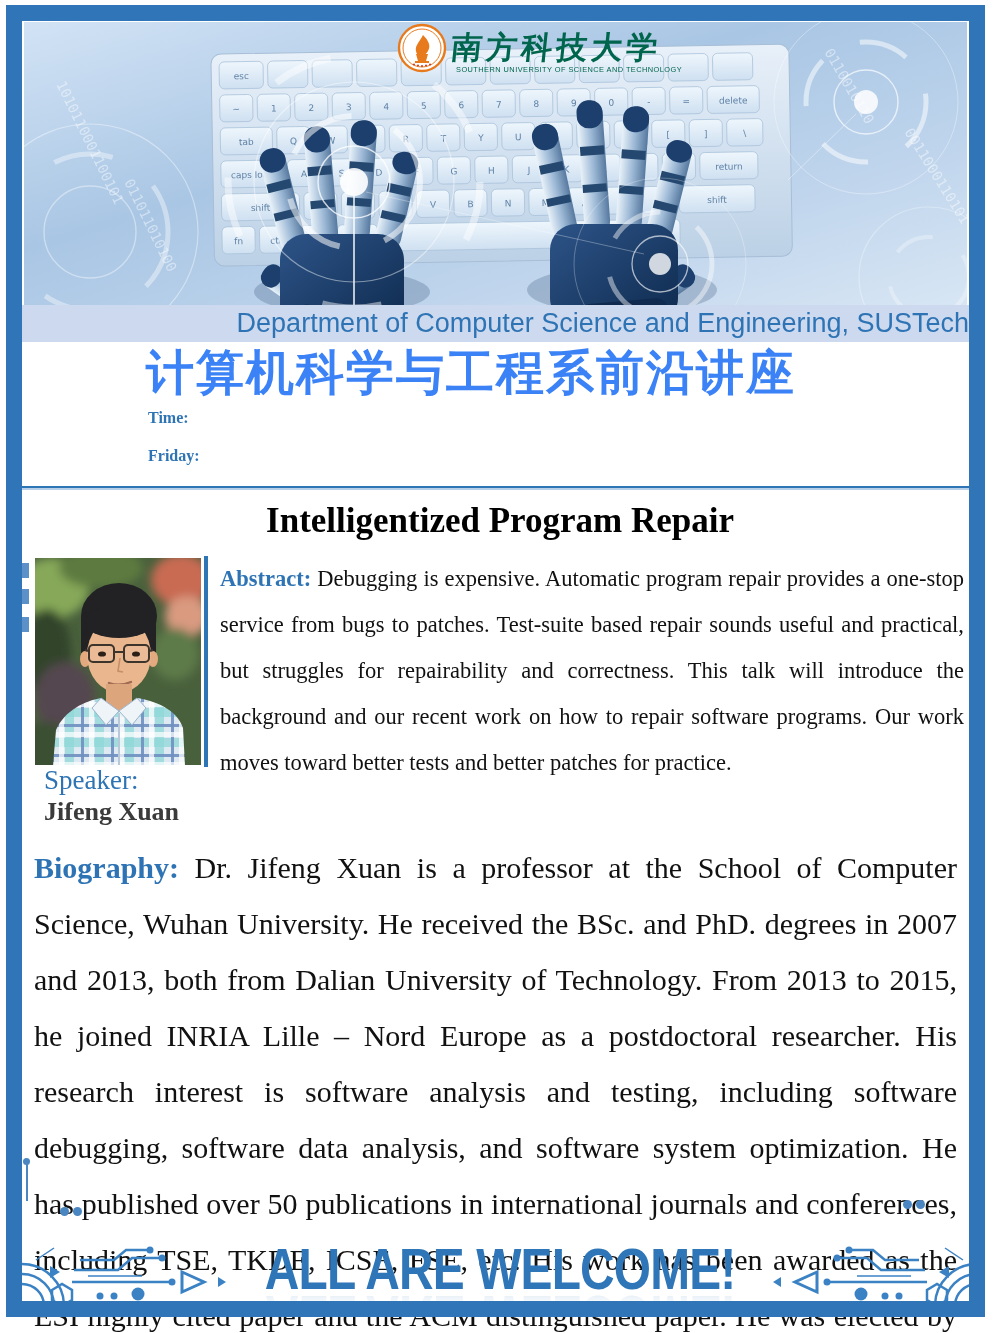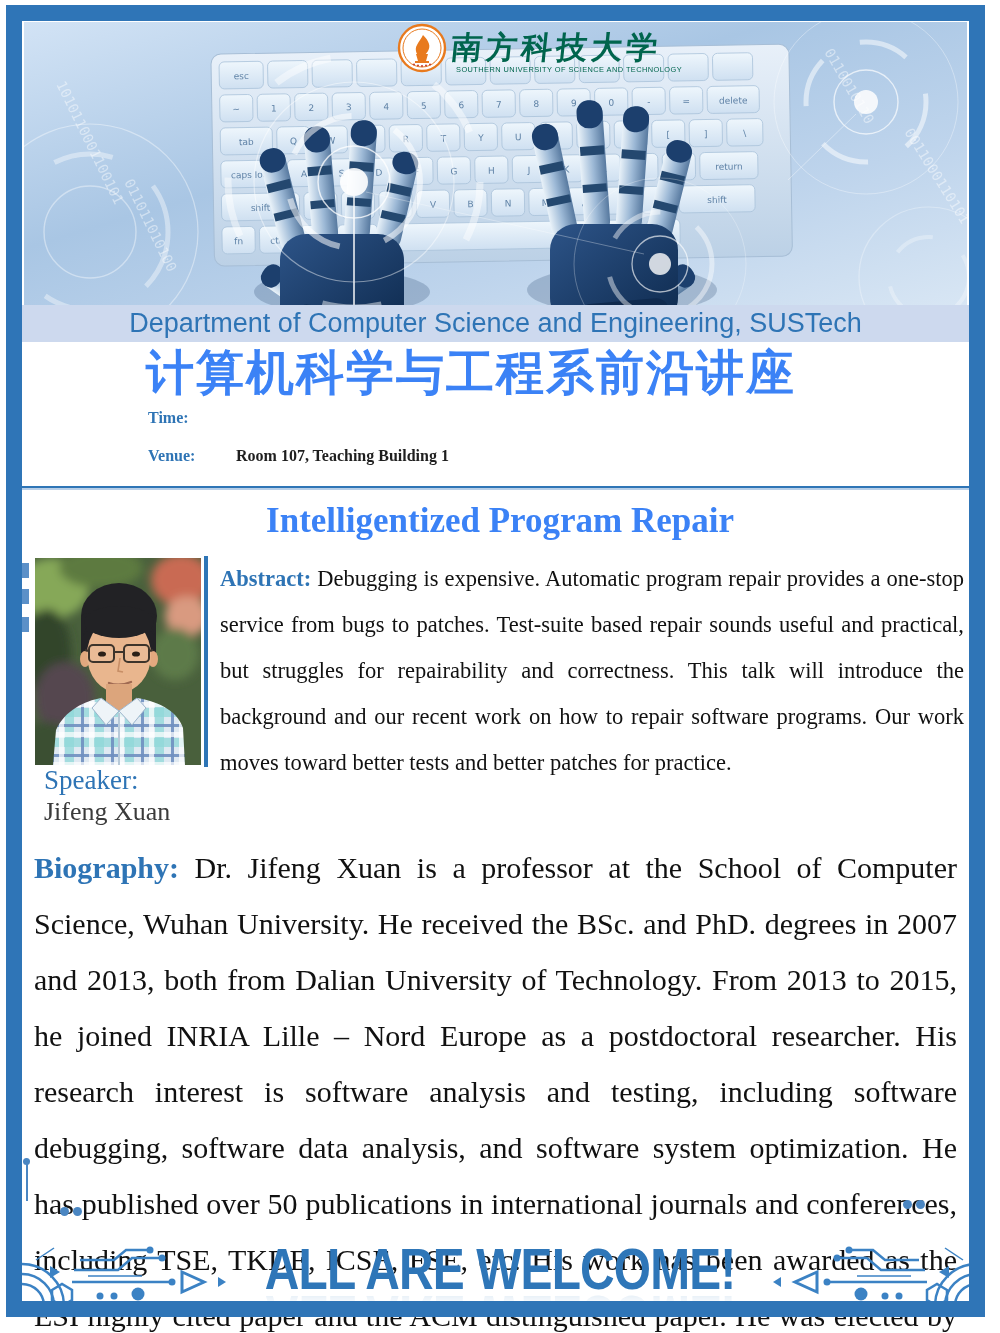--- a/index.html
+++ b/index.html
@@ -5,37 +5,37 @@
   *{margin:0;padding:0;box-sizing:border-box}
   html,body{background:#fff}
   body{width:1000px;height:1333px;position:relative;overflow:hidden;
        font-family:"Liberation Serif",serif;color:#141414}
   .frame{position:absolute;left:6px;top:5px;width:979px;height:1312px;
          border:16px solid #2f75b7;z-index:6;pointer-events:none}
   .notch{position:absolute;width:7px;height:15px;background:#5b90c8;left:22px;z-index:7}
   .hero{position:absolute;left:24px;top:22px;width:943px;height:283px;z-index:1}
   .banner{position:absolute;left:22px;top:305px;width:947px;height:37px;background:#cdd9ee;
           color:#2e74b5;font-family:"Liberation Sans",sans-serif;font-size:27px;
-          text-align:center;line-height:36px;z-index:1}
+          text-align:right;line-height:36px;z-index:1}
   .cn-title{position:absolute;left:146px;top:341px;font-family:"Liberation Sans",sans-serif;
             font-weight:900;font-size:48px;color:#3b82f6;letter-spacing:2px;z-index:1}
   .info-row{position:absolute;left:148px;display:flex;font-weight:bold;font-size:16px;color:#1f1f1f}
   .info-row .label{color:#2e74b5;min-width:88px}
   .row-time{top:409px}.row-venue{top:447px}
   .divider{position:absolute;left:22px;top:486px;width:947px;height:4px;background:#2e75b6;
            border-bottom:2px solid #b8cfe8}
   .talk-title{position:absolute;left:0;width:100%;top:501px;text-align:center;
-              font-size:35px;font-weight:bold;color:#3b82f6}
+              font-size:35px;font-weight:bold;color:#000000}
   .photo{position:absolute;left:35px;top:558px;width:166px;height:207px}
   .vsep{position:absolute;left:204px;top:556px;width:4px;height:211px;background:#2e75b6}
   .abstract{position:absolute;left:220px;top:556px;width:744px;font-size:22.5px;
             line-height:46px;text-align:justify;color:#111}
   .lead{color:#2e74b5;font-weight:bold}
   .speaker-label{position:absolute;left:44px;top:765px;font-size:27px;font-weight:normal;color:#2e74b5}
-  .speaker-name{position:absolute;left:44px;top:797px;font-size:26px;font-weight:normal;color:#3b3b3b}
+  .speaker-name{position:absolute;left:44px;top:797px;font-size:26px;font-weight:bold;color:#3b3b3b}
   .bio{position:absolute;left:34px;top:840px;width:923px;font-size:30px;
        line-height:56px;text-align:justify;color:#111}
   .welcome-text{position:absolute;left:0;width:100%;top:1236px;text-align:center;
        color:#2e76b8;font-family:"Liberation Sans",sans-serif;font-weight:bold;
        font-size:57px;letter-spacing:-1px;z-index:2;white-space:nowrap}
   .welcome-text .inner{display:inline-block;transform:scaleX(.84)}
   .welcome-reflect{position:absolute;left:0;width:100%;top:1283px;text-align:center;
        color:#2e76b8;font-family:"Liberation Sans",sans-serif;font-weight:bold;
        font-size:57px;letter-spacing:-1px;z-index:2;opacity:.32;height:26px;overflow:hidden;
        -webkit-mask-image:linear-gradient(to bottom,rgba(0,0,0,.8),transparent 85%);
@@ -357,22 +357,21 @@
   <div class="banner">
     <span>Department of Computer Science and Engineering, SUSTech</span>
   </div>
 
   <h1 class="cn-title">计算机科学与工程系前沿讲座</h1>
 
   <div class="info-row row-time">
     <span class="label">Time:</span>
   </div>
   <div class="info-row row-venue">
-    <span class="label">Venue:</span>
-    <span class="value">Room 107, Teaching Building 1</span>
+    <span class="label">Friday:</span>
   </div>
 
   <div class="divider"></div>
 
   <h2 class="talk-title">Intelligentized Program Repair</h2>
 
   <svg class="photo" viewBox="0 0 166 207">
     <defs>
       <filter id="blur6" x="-30%" y="-30%" width="160%" height="160%">
           <feGaussianBlur stdDeviation="5"></feGaussianBlur>

